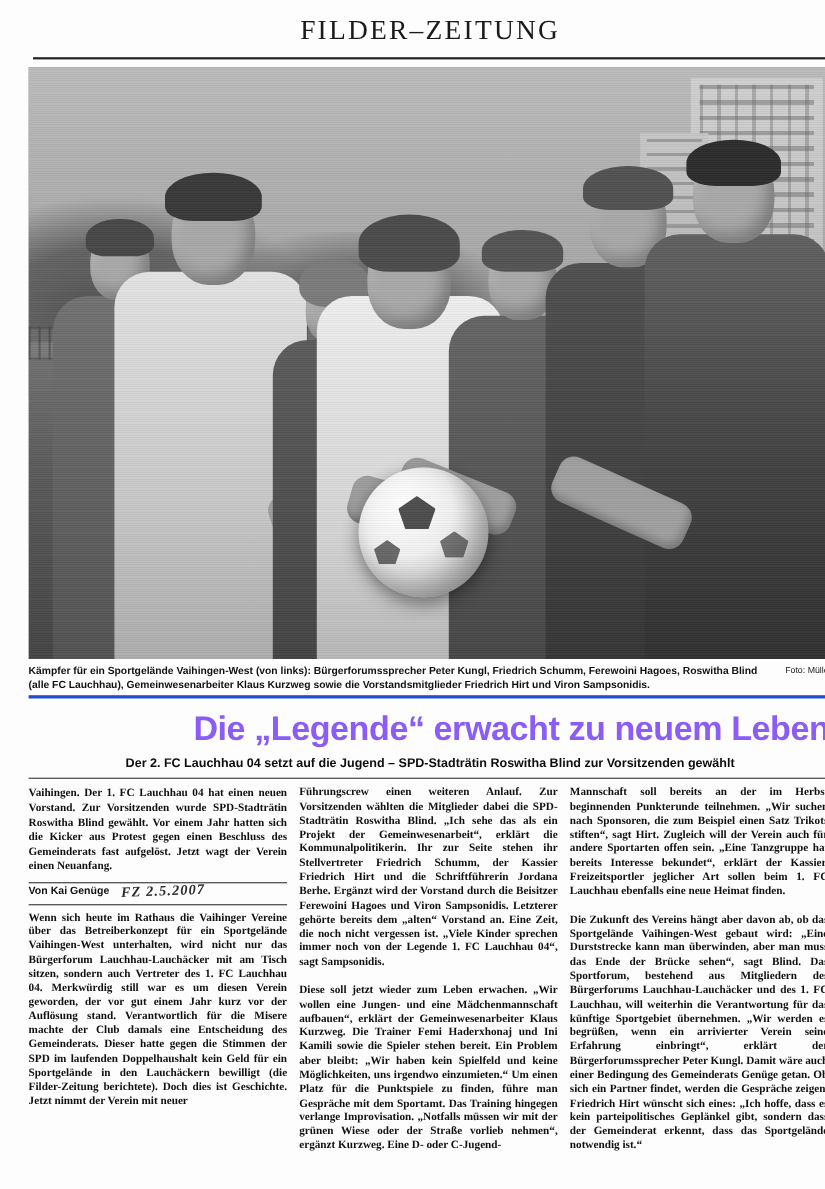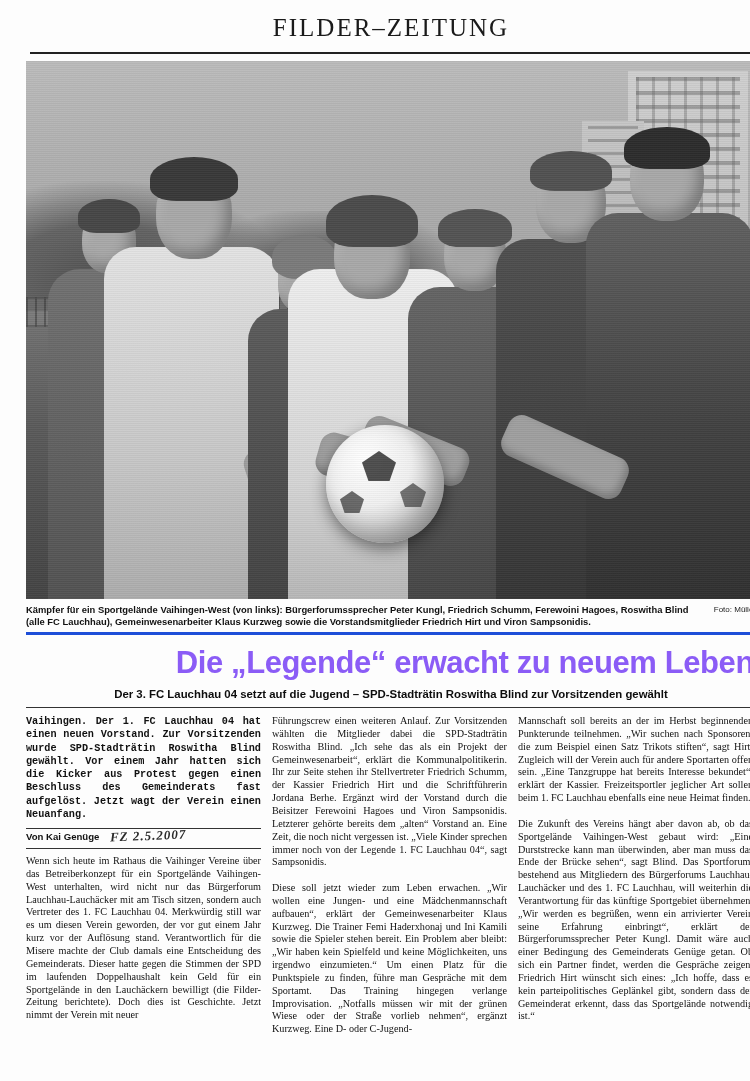--- a/index.html
+++ b/index.html
@@ -228,21 +228,21 @@
   }
   .col {
     width: 235px;
     font-size: 10.2px;
     line-height: 1.26;
     text-align: justify;
     hyphens: auto;
   }
   .col p { margin: 0 0 0 0; text-indent: 0; }
   .lead {
-    font-family: Liberation Mono, monospace;
+    font-family: Liberation Serif, serif;
     font-weight: 700;
     font-size: 10.2px;
     line-height: 1.3;
     text-align: justify;
   }
   .byline-box {
     border-top: 1px solid #333;
     border-bottom: 1px solid #333;
     margin: 7px 0 6px 0;
     padding: 2px 0 3px 0;
@@ -258,20 +258,21 @@
     top: -1px;
     font-family: "Liberation Serif", serif;
     font-style: italic;
     font-size: 13px;
     color: #2b2b2b;
     letter-spacing: 1px;
     transform: rotate(-2.2deg);
   }
   .col-body p {
     margin: 0;
+    font-weight: bold;
   }
 </style>
 </head>
 <body>
 
 <div class="page">
 
   <div class="masthead">
     <div class="masthead-title">FILDER–ZEITUNG</div>
   </div>
@@ -340,21 +341,21 @@
       <div class="photo-grain"></div>
     </div>
   </div>
 
   <div class="caption-row">
     <div class="caption">Kämpfer für ein Sportgelände Vaihingen-West (von links): Bürgerforumssprecher Peter Kungl, Friedrich Schumm, Ferewoini Hagoes, Roswitha Blind (alle FC Lauchhau), Gemeinwesenarbeiter Klaus Kurzweg sowie die Vorstandsmitglieder Friedrich Hirt und Viron Sampsonidis.</div>
     <div class="credit">Foto: Müller</div>
   </div>
 
   <div class="headline">Die „Legende“ erwacht zu neuem Leben</div>
-  <div class="subhead">Der 3. FC Lauchhau 04 setzt auf die Jugend – SPD-Stadträtin Roswitha Blind zur Vorsitzenden gewählt</div>
+  <div class="subhead">Der 2. FC Lauchhau 04 setzt auf die Jugend – SPD-Stadträtin Roswitha Blind zur Vorsitzenden gewählt</div>
   <div class="head-rule"></div>
 
   <div class="columns">
 
     <div class="col">
       <div class="lead">Vaihingen. Der 1. FC Lauchhau 04 hat einen neuen Vorstand. Zur Vorsitzenden wurde SPD-Stadträtin Roswitha Blind gewählt. Vor einem Jahr hatten sich die Kicker aus Protest gegen einen Beschluss des Gemeinderats fast aufgelöst. Jetzt wagt der Verein einen Neuanfang.</div>
       <div class="byline-box">
         <span>Von Kai Genüge</span>
         <span class="handwriting">FZ 2.5.2007</span>
       </div>

